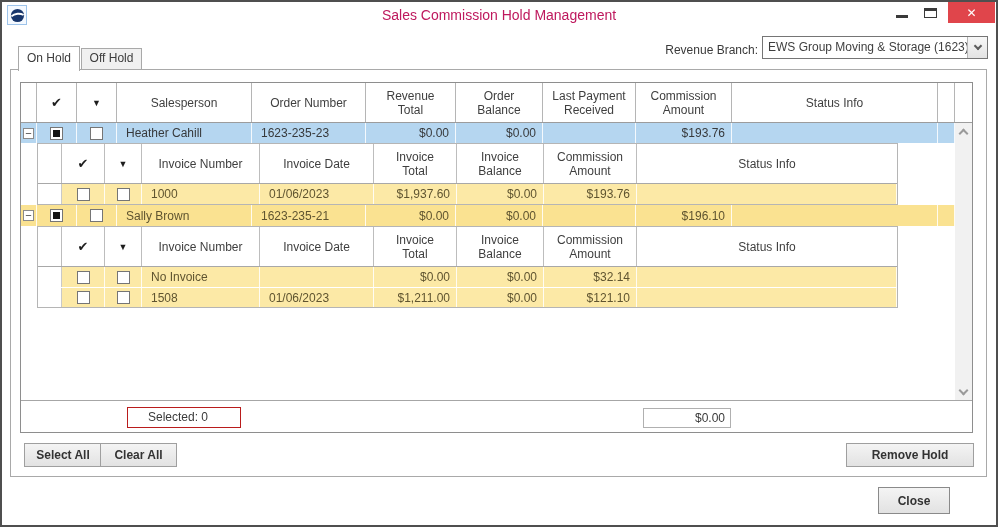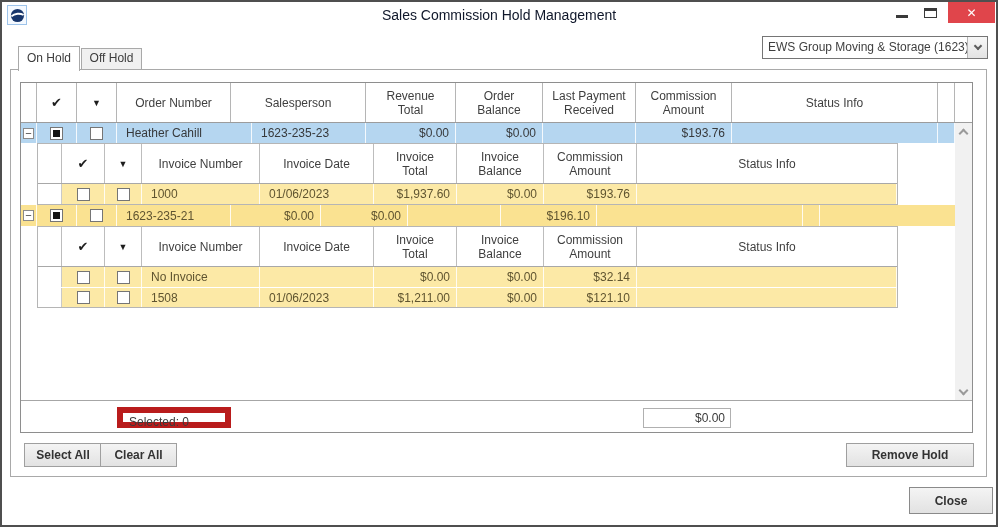--- a/index.html
+++ b/index.html
@@ -6,21 +6,21 @@
   html,body { background:#eaeaea; }
   body { font-family:"Liberation Sans","DejaVu Sans",sans-serif; font-size:12px; color:#3f3f3f; }
 
   .window { position:relative; width:998px; height:527px; background:#fff;
             border:2px solid #4f4f4f; overflow:hidden; }
 
   
   .titlebar { position:absolute; left:0; top:0; right:0; height:27px; background:#fff; }
   .app-icon { position:absolute; left:5px; top:3px; width:20px; height:20px;
               border:1px solid #9dc3ea; background:#f4f9ff; display:flex; align-items:center; justify-content:center; }
-  .title { position:absolute; left:0; right:0; top:5px; text-align:center; font-size:14px; color:#0f172a; }
+  .title { position:absolute; left:0; right:0; top:5px; text-align:center; font-size:14px; color:#be185d; }
   .winbtn { position:absolute; top:0; height:21px; display:flex; align-items:center; justify-content:center; cursor:default; }
   .btn-min { right:80px; width:28px; }
   .btn-max { right:52px; width:28px; }
   .btn-close { right:1px; width:47px; background:#e0454b; color:#fff; font-size:12px; font-weight:bold; }
   .min-glyph { display:block; width:12px; height:3px; background:#3a3a3a; margin-top:8px; }
   .max-glyph { display:block; width:13px; height:10px; border:1px solid #3a3a3a; border-top:3px solid #3a3a3a; background:#fff; }
 
   
   .tab { position:absolute; text-align:center; color:#3c3c3c; cursor:default; }
   .tab-active { left:16px; top:44px; width:62px; height:25px; background:#fff;
@@ -84,37 +84,37 @@
               display:inline-flex; align-items:center; justify-content:center; }
   .cb-inner { width:7px; height:7px; background:#141414; }
   .expander { width:11px; height:11px; border:1px solid #8a8a8a; background:#fff;
               font-size:11px; line-height:8px; text-align:center; color:#3f3f3f; display:inline-block; }
   .glyph-check { font-size:13px; color:#1d1d1d; }
   .glyph-drop  { font-size:9px; color:#1d1d1d; }
 
   
   .grid-footer { position:absolute; left:0; right:0; bottom:0; height:32px;
                  border-top:1px solid #a6a6a6; background:#fff; }
-  .sel-box { position:absolute; left:96px; top:6px; width:114px; height:21px;
-             border:6px solid #b91c1c; line-height:19px; padding-left:6px; background:#fff; color:#3a3a3a; }
+  .sel-box { position:absolute; left:106px; top:6px; width:114px; height:21px;
+             border:1px solid #b91c1c; line-height:19px; padding-left:20px; background:#fff; color:#3a3a3a; }
   .total-box { position:absolute; left:622px; top:7px; width:88px; height:20px;
                border:1px solid #b0b0b0; line-height:18px; padding-right:5px; text-align:right; background:#fff; color:#3a3a3a; }
 
   
   .scrollbar { position:absolute; right:0; top:40px; bottom:32px; width:17px; background:#f1f1f1; }
   .sb-btn { position:absolute; left:0; width:17px; height:16px; display:flex; align-items:center; justify-content:center; }
   .sb-up { top:0; } .sb-down { bottom:0; }
 
   
   .btn { position:absolute; background:linear-gradient(#f4f4f4,#e2e2e2); border:1px solid #9f9f9f;
          color:#333; text-align:center; cursor:default; z-index:2; display:flex; align-items:center; justify-content:center;font-weight:bold; }
   .btn-select-all { left:22px; top:441px; width:78px; height:24px; }
   .btn-clear-all  { left:98px; top:441px; width:77px; height:24px; }
   .btn-remove     { left:844px; top:441px; width:128px; height:24px; }
-  .btn-close-dlg  { left:907px; top:485px; width:84px; height:27px; border-color:#8a8a8a; }
+  .btn-close-dlg  { left:876px; top:485px; width:72px; height:27px; border-color:#8a8a8a; }
 </style>
 </head>
 <body>
 
 <div class="window">
 
   <div class="titlebar">
     <div class="app-icon">
       <svg width="15" height="15" viewBox="0 0 16 16">
         <circle cx="8" cy="8" r="7" fill="#17356b"></circle>
@@ -129,41 +129,42 @@
       <span class="max-glyph"></span>
     </div>
     <div class="winbtn btn-close">
       <span>✕</span>
     </div>
   </div>
 
   <div class="tab tab-active">On Hold</div>
   <div class="tab tab-inactive">Off Hold</div>
 
+  <div class="rb-label">Revenue Branch:</div>
   <div class="combo">
     <span class="combo-text">EWS Group Moving &amp; Storage (1623)</span>
     <span class="combo-btn">
       <span class="chev chev-down"></span>
     </span>
   </div>
 
   <div class="tab-panel"></div>
 
   <div class="grid">
 
     <div class="row hdr-row">
       <div class="cell hdr c0"></div>
       <div class="cell hdr c1">
         <span class="glyph-check">✔</span>
       </div>
       <div class="cell hdr c2">
         <span class="glyph-drop">▼</span>
       </div>
+      <div class="cell hdr c3">Salesperson</div>
       <div class="cell hdr c4">Order Number</div>
-      <div class="cell hdr c3">Salesperson</div>
       <div class="cell hdr c5">Revenue
 Total</div>
       <div class="cell hdr c6">Order
 Balance</div>
       <div class="cell hdr c7">Last Payment
 Received</div>
       <div class="cell hdr c8">Commission
 Amount</div>
       <div class="cell hdr c9">Status Info</div>
       <div class="cell hdr c10"></div>
@@ -233,20 +234,21 @@
         <span class="expander">−</span>
       </div>
       <div class="cell c1">
         <span class="checkbox">
             <span class="cb-inner"></span>
           </span>
       </div>
       <div class="cell c2">
         <span class="checkbox"></span>
       </div>
+      <div class="cell c3 left">Sally Brown</div>
       <div class="cell c4 left">1623-235-21</div>
       <div class="cell c5 money">$0.00</div>
       <div class="cell c6 money">$0.00</div>
       <div class="cell c7 money"></div>
       <div class="cell c8 money">$196.10</div>
       <div class="cell c9"></div>
       <div class="cell c10"></div>
     </div>
 
     <div class="subgrid">

